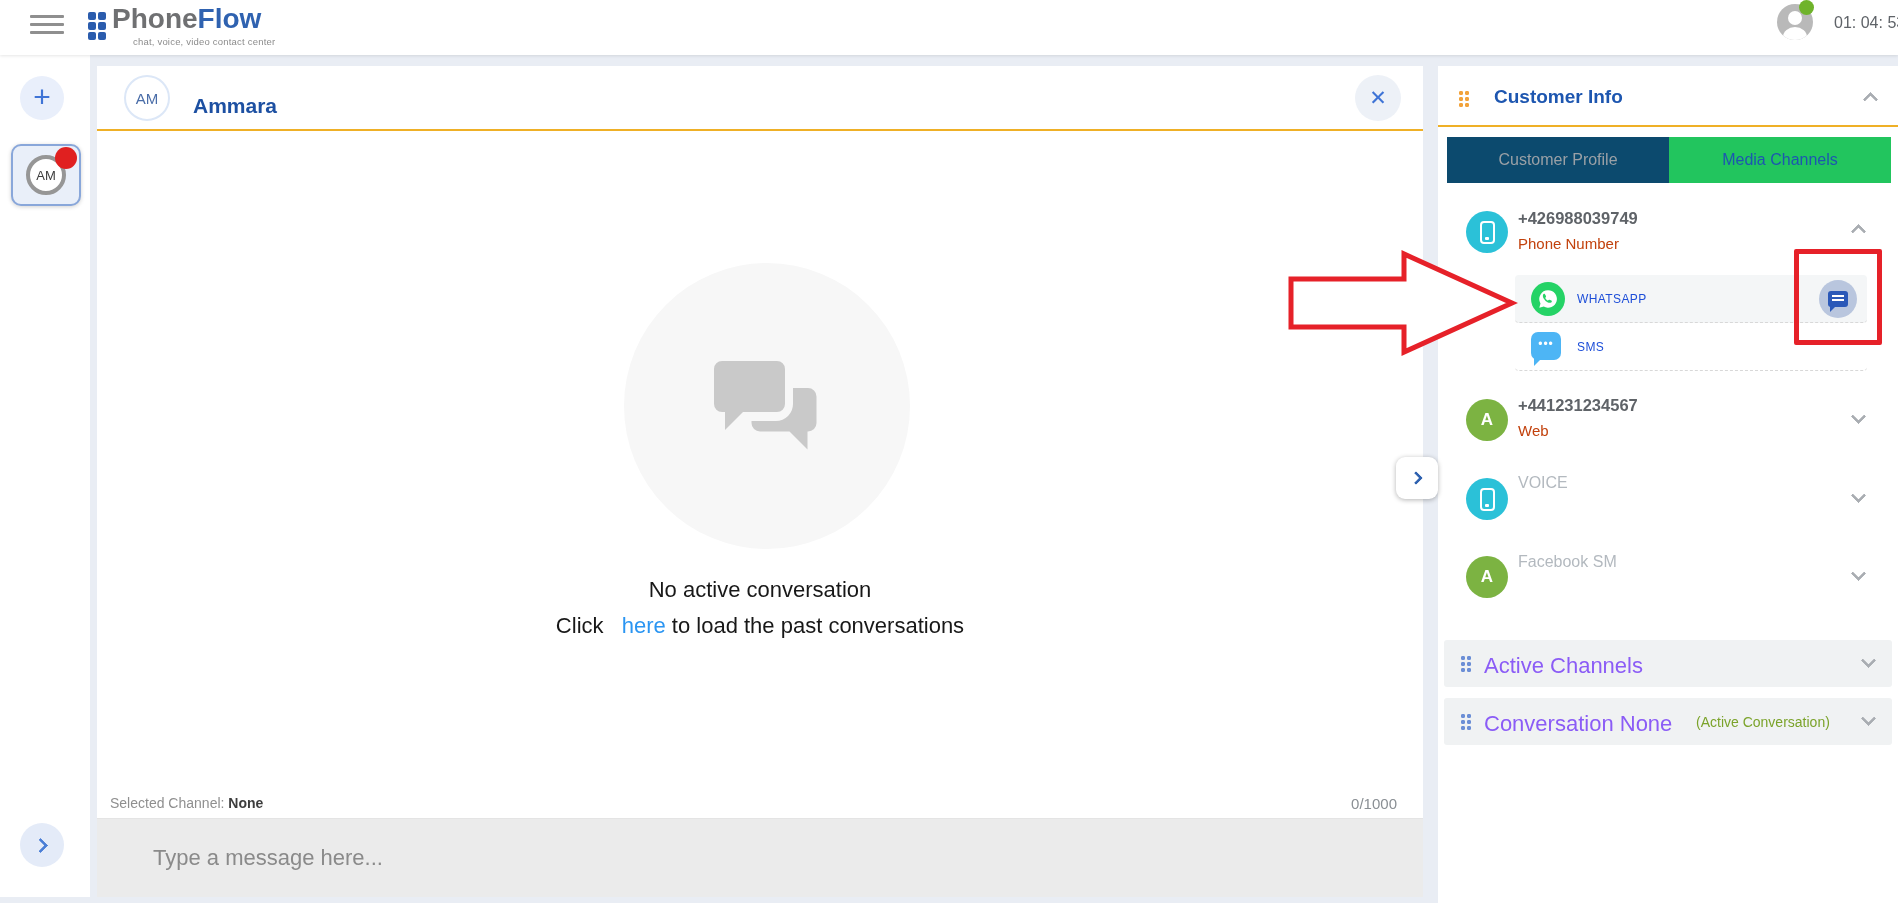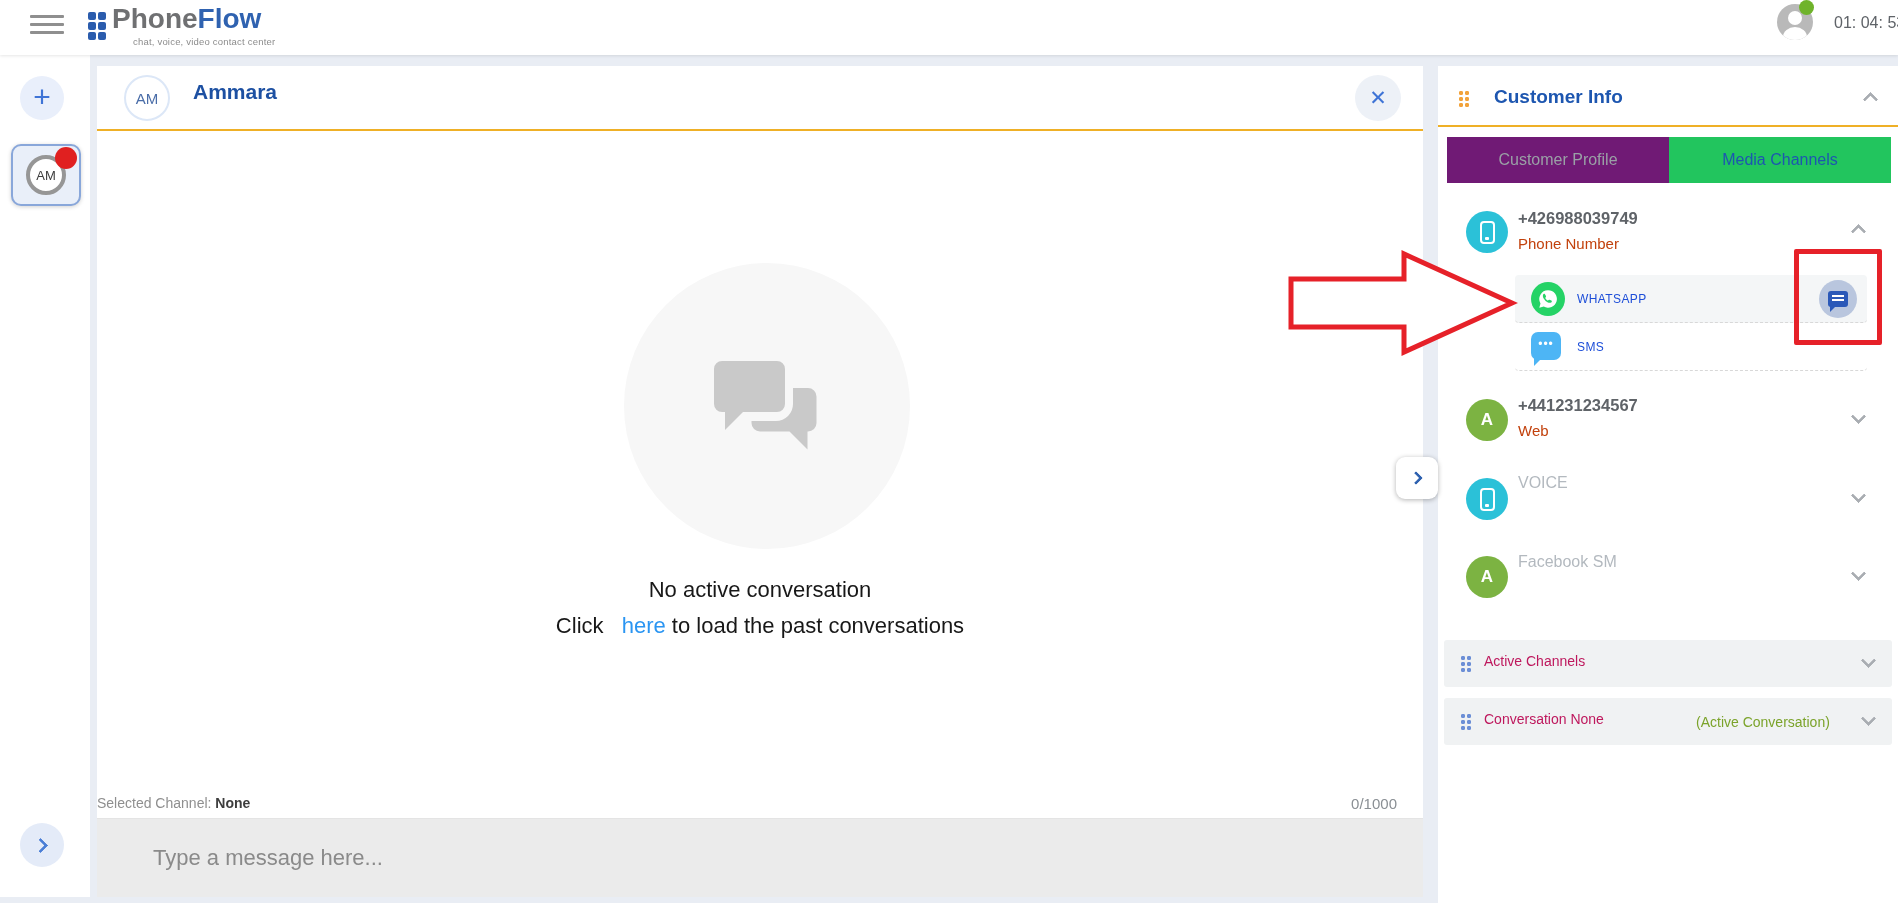--- a/index.html
+++ b/index.html
@@ -59,51 +59,51 @@
   .dots { width:11px; height:17px;
           background-image:radial-gradient(circle, var(--dotc,#f2a33c) 2px, transparent 2.3px);
           background-size:6px 6px; }
 
   
   .main-panel { left:97px; top:66px; width:1326px; height:831px; background:#fff; z-index:2; }
   .chat-header { position:absolute; left:0; top:0; width:100%; height:65px; border-bottom:2px solid #efb026; background:#fff; }
   .chat-avatar { position:absolute; left:27px; top:9px; width:46px; height:46px; border-radius:50%;
                  border:2px solid #dce7f7; background:#fff; display:flex; align-items:center; justify-content:center;
                  font-size:15px; color:#4a6da8; }
-  .chat-title { position:absolute; left:96px; top:14px; font-size:21px; font-weight:bold; color:#1d50a2; }
+  .chat-title { position:absolute; left:96px; top:28px; font-size:21px; font-weight:bold; color:#1d50a2; }
   .chat-close { position:absolute; left:1258px; top:9px; width:46px; height:46px; border-radius:50%;
                 background:#edf1f7; display:flex; align-items:center; justify-content:center;
                 color:#3f74d6; font-size:21px; cursor:pointer; }
   .empty-circle { position:absolute; left:527px; top:197px; width:286px; height:286px; border-radius:50%;
                   background:#f7f7f7; display:flex; align-items:center; justify-content:center; }
   .empty-title { position:absolute; left:0; top:511px; width:100%; text-align:center; font-size:22px; color:#181818; }
   .empty-hint  { position:absolute; left:0; top:547px; width:100%; text-align:center; font-size:22px; color:#181818; }
   .empty-hint .link { color:#2a95f2; cursor:pointer;margin-left:12px; }
-  .sel-channel { position:absolute; left:0; top:729px; font-size:14px; color:#8f8f8f; }
+  .sel-channel { position:absolute; left:13px; top:729px; font-size:14px; color:#8f8f8f; }
   .sel-channel b { color:#3d3d3d; font-weight:bold; }
   .char-counter { position:absolute; right:26px; top:729px; font-size:15px; color:#8a8f94; }
   .composer-divider { position:absolute; left:0; top:752px; width:100%; border-top:1px solid #e4e4e4; }
   .composer { position:absolute; left:0; top:753px; width:100%; height:78px; background:#ebebeb; }
   .composer input { position:absolute; left:56px; top:0; width:1100px; height:78px; border:none; background:transparent;
                     font-family:"Liberation Sans", sans-serif; font-size:22px; color:#555; outline:none; }
   .composer input::placeholder { color:#8a8a8a; opacity:1; }
 
   .panel-toggle { left:1396px; top:457px; width:42px; height:42px; background:#fff; border-radius:9px;
                   box-shadow:0 1px 5px rgba(0,0,0,.3); display:flex; align-items:center; justify-content:center;
                   z-index:6; cursor:pointer; }
 
   
   .right-panel { left:1438px; top:66px; width:460px; height:837px; background:#fff; z-index:2; }
   .rp-header { position:absolute; left:0; top:0; width:100%; height:61px; border-bottom:2px solid #efb026; }
   .rp-title { position:absolute; left:56px; top:20px; font-size:19px; font-weight:bold; color:#1d56b0; }
   .rp-header .dots { position:absolute; left:20px; top:24px; }
   .rp-header .chev { position:absolute; right:22px; top:28px; }
   .tabs { position:absolute; left:9px; top:71px; width:444px; height:46px; display:flex; }
   .tab { width:222px; height:46px; display:flex; align-items:center; justify-content:center; font-size:16px; cursor:pointer; }
-  .tab.inactive { background:#701a75; color:#9aa0a6; }
+  .tab.inactive { background:#0c4a6e; color:#9aa0a6; }
   .tab.active { background:#22c55e; color:#1d56b0; }
 
   .grp-icon { position:absolute; width:42px; height:42px; border-radius:50%;
               display:flex; align-items:center; justify-content:center; }
   .grp-icon.cyan { background:#2bc1d8; }
   .grp-icon.green { background:#7cb342; color:#fff; font-size:17px; font-weight:bold; }
   .phone-glyph { width:15px; height:23px; border:2px solid #fff; border-radius:4px; position:relative; }
   .phone-glyph::after { content:''; position:absolute; left:3.5px; bottom:1.5px; width:4px; height:3px; background:#fff; border-radius:1px; }
   .grp-title { position:absolute; font-size:16.5px; font-weight:bold; color:#5f6368; }
   .grp-sub   { position:absolute; font-size:15px; color:#c2410c; }
@@ -119,21 +119,21 @@
               color:#fff; font-size:12px; letter-spacing:1px; text-align:center; line-height:25px; }
   .sms-icon::after { content:''; position:absolute; left:3px; bottom:-6px; border:5px solid transparent; border-top-color:#4db5f5; border-left-color:#4db5f5; }
   .chat-btn { position:absolute; right:10px; top:5px; width:38px; height:38px; border-radius:50%; background:#b9c6de;
               display:flex; align-items:center; justify-content:center; cursor:pointer; }
   .msg-glyph { width:20px; height:16px; background:#2a58b8; border-radius:3px; position:relative; }
   .msg-glyph::before { content:''; position:absolute; left:4px; top:4px; width:12px; height:2px; background:#fff; box-shadow:0 4px 0 #fff; }
   .msg-glyph::after { content:''; position:absolute; left:2px; bottom:-5px; border:4px solid transparent; border-top-color:#2a58b8; border-left-color:#2a58b8; }
 
   .section-bar { position:absolute; left:6px; width:448px; height:47px; background:#f0f2f3; border-radius:3px; }
   .section-bar .dots { position:absolute; left:16px; top:15px; --dotc:#6c8fd6; }
-  .section-label { position:absolute; left:40px; top:13px; font-size:14px; color:#be185d; }
+  .section-label { position:absolute; left:40px; top:13px; font-size:22px; color:#8b5cf6; }
   .section-badge { position:absolute; left:252px; top:16px; font-size:14px; color:#7ba32a; }
   .section-bar .chev { position:absolute; right:18px; top:15px; }
 
   
   .annot-arrow { left:1288px; top:247px; z-index:20; }
   .annot-rect { left:1794px; top:249px; width:88px; height:96px; border:5px solid #e62129; border-radius:2px; z-index:20; }
 </style>
 </head>
 <body>
 

